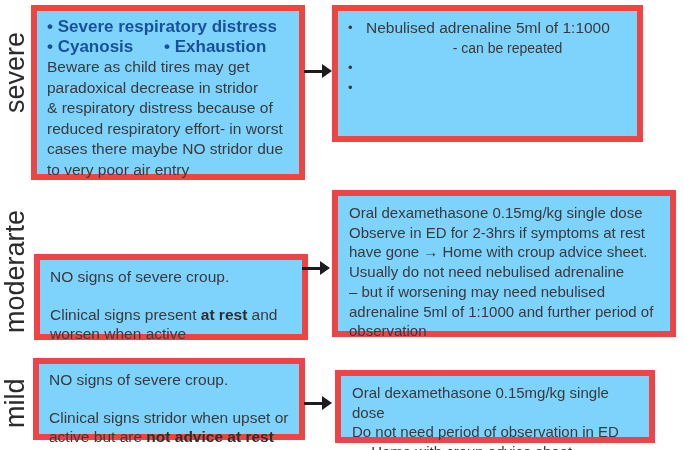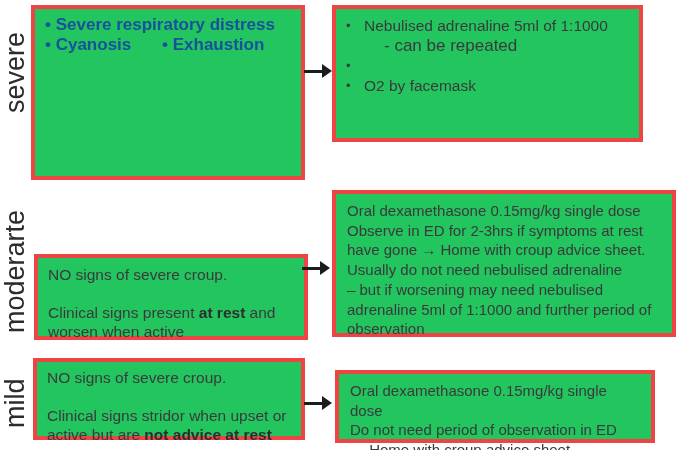--- a/index.html
+++ b/index.html
@@ -28,22 +28,22 @@
     color: #2c2c2e;
     white-space: nowrap;
   }
   .label-severe   { left: 0;  top: 22px;  width: 30px; height: 100px; }
   .label-moderate { left: 0;  top: 196px; width: 30px; height: 150px; }
   .label-mild     { left: 0;  top: 364px; width: 30px; height: 78px; }
 
   
   .box {
     position: absolute;
-    border: 4px solid #ef4444;
-    background: #22c55e;
+    border: 6px solid #ef4444;
+    background: #7dd3fc;
   }
   .box-severe-signs      { left: 31px;  top: 5px;   width: 274px; height: 175px; padding: 6px 8px 4px 10px; }
   .box-severe-treatment  { left: 332px; top: 5px;   width: 311px; height: 137px; padding: 7px 8px 4px 10px; }
   .box-moderate-signs    { left: 34px;  top: 254px; width: 274px; height: 86px;  padding: 7px 8px 4px 10px; }
   .box-moderate-treatment{ left: 332px; top: 190px; width: 344px; height: 147px; padding: 7px 8px 4px 11px; }
   .box-mild-signs        { left: 33px;  top: 358px; width: 272px; height: 82px;  padding: 6px 8px 4px 10px; }
   .box-mild-treatment    { left: 335px; top: 370px; width: 320px; height: 73px;  padding: 7px 8px 4px 11px; }
 
   .blue-bold { color: #17519e; font-weight: bold; }
   .headline-line { font-size: 17px; line-height: 20px; }
@@ -58,21 +58,21 @@
   .para + .para { margin-top: 19px; }
   .para .inline-bold { font-weight: bold; color: #2e2e30; }
 
   .bullet-row {
     display: flex;
     font-size: 15.5px;
     line-height: 20px;
     color: #3a3a3c;
   }
   .bullet-row .bullet-glyph { width: 18px; flex: 0 0 18px; font-size: 13px; }
-  .sub-row { padding-left: 38px; font-size: 17px; line-height: 20px; color: #3a3a3c; }
+  .sub-row { padding-left: 38px; font-size: 14px; line-height: 20px; color: #3a3a3c; text-align: center; }
   .alert-text {
     font-size: 17px;
     line-height: 21px;
     white-space: pre-line;
     margin-top: 2px;
   }
   .treatment-body {
     font-size: 15px;
     line-height: 19.7px;
     white-space: pre-line;
@@ -107,34 +107,39 @@
   <div class="row-label label-mild">mild</div>
 
   <div class="box box-severe-signs">
     <div class="headline-line blue-bold">
       <span>•</span><span> </span><span>Severe respiratory distress</span>
     </div>
     <div class="headline-line blue-bold">
       <span>•</span><span> </span><span>Cyanosis</span>
       <span class="second-bullet">•</span><span> </span><span>Exhaustion</span>
     </div>
+    <div class="body-text">Beware as child tires may get
+paradoxical decrease in stridor
+&amp; respiratory distress because of
+reduced respiratory effort- in worst
+cases there maybe NO stridor due
+to very poor air entry</div>
   </div>
 
   <div class="box box-severe-treatment">
     <div class="bullet-row">
       <span class="bullet-glyph">•</span>
       <span>Nebulised adrenaline 5ml of 1:1000</span>
     </div>
     <div class="sub-row">- can be repeated</div>
     <div class="bullet-row">
       <span class="bullet-glyph">•</span>
     </div>
     <div class="bullet-row">
       <span class="bullet-glyph">•</span>
-      <span>O2 by facemask</span>
     </div>
   </div>
 
   <div class="box box-moderate-signs">
     <div class="para">NO signs of severe croup.</div>
     <div class="para">
       <span>Clinical signs present </span><span class="inline-bold">at rest</span><span> and worsen when active</span>
     </div>
   </div>
 

